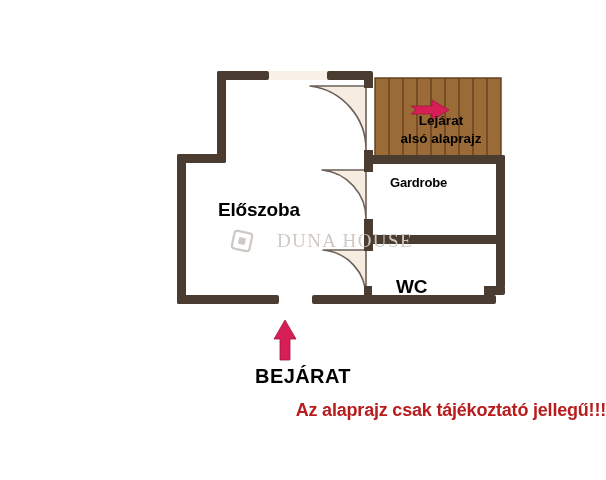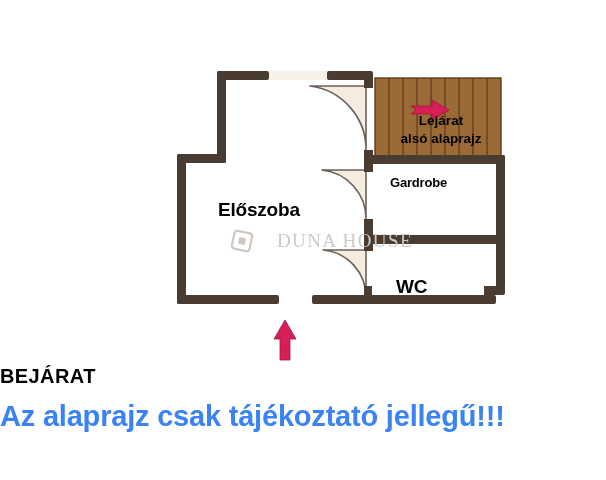--- a/index.html
+++ b/index.html
@@ -96,35 +96,36 @@
     letter-spacing: 1.4px;
     white-space: nowrap;
   }
 
   
   #caption-bejarat {
     position: absolute;
     left: 0;
     top: 365px;
     width: 606px;
+    text-align: center;
     color: #000000;
     font-weight: bold;
     font-size: 20px;
     font-family: "Liberation Sans", sans-serif;
     letter-spacing: 0.4px;
   }
   #caption-disclaimer {
     position: absolute;
     left: 0;
     top: 400px;
     width: 606px;
-    text-align: left;
-    color: #3b82f6;
-    font-weight: bold;
-    font-size: 29px;
+    text-align: right;
+    color: #b91c1c;
+    font-weight: bold;
+    font-size: 18px;
     font-family: "Liberation Sans", sans-serif;
     letter-spacing: -0.2px;
   }
 </style>
 </head>
 <body>
 
 <div id="floorplan-stage">
 
   <svg class="plan-svg" viewBox="0 0 606 480">

